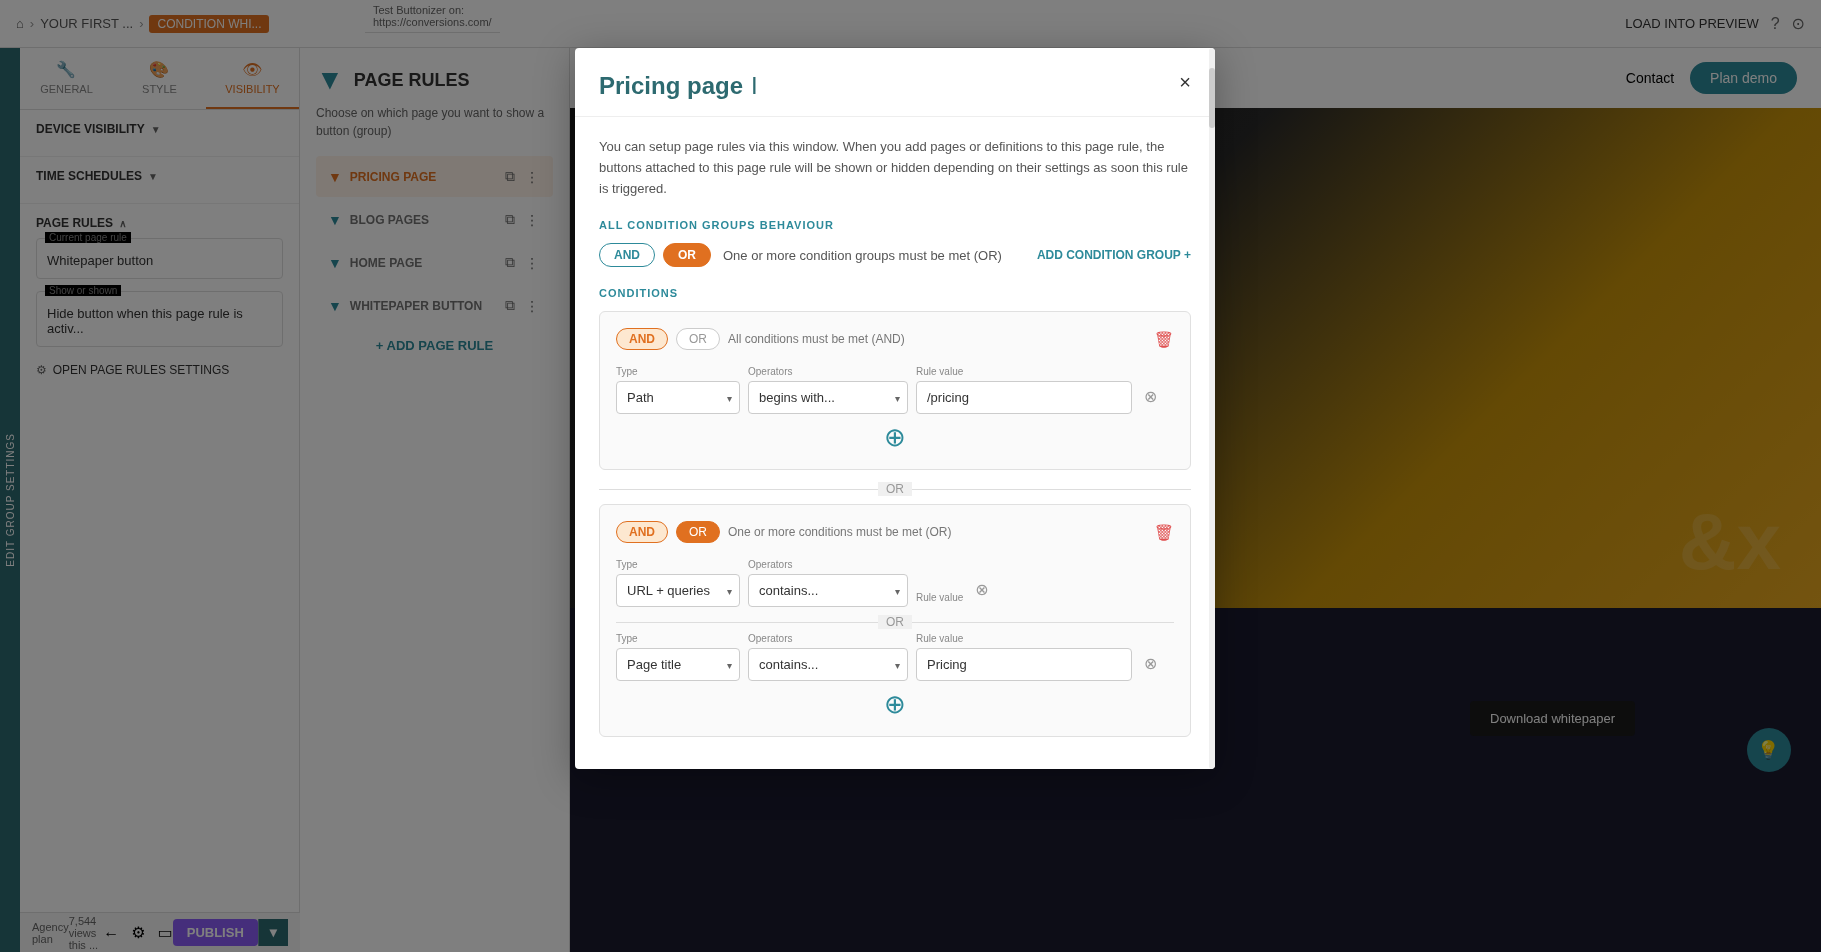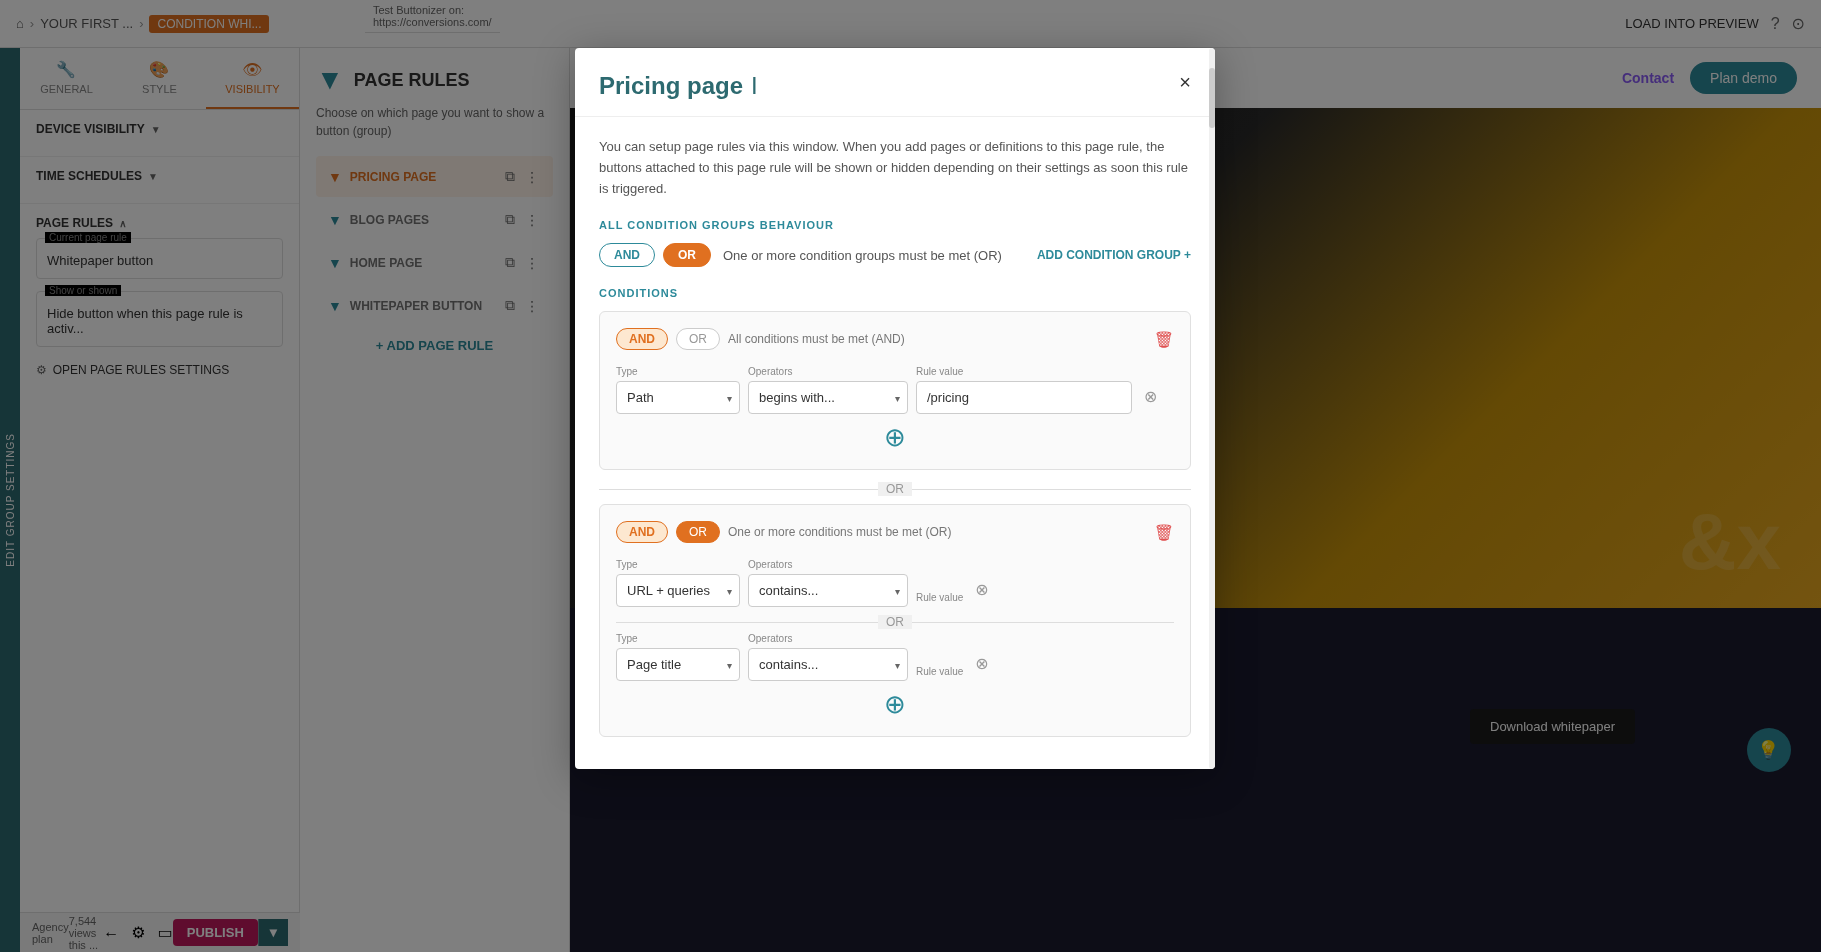--- a/index.html
+++ b/index.html
@@ -35,21 +35,21 @@
     .section-chevron { font-size: 10px; color: #666; }
     .field-group { border: 1px solid #ddd; border-radius: 4px; padding: 10px; margin-bottom: 12px; position: relative; }
     .field-label { font-size: 10px; color: #888; position: absolute; top: -7px; left: 8px; background: #000000; padding: 0 4px; }
     .field-value { font-size: 13px; color: #333; margin-top: 4px; }
     .open-page-rules-btn { display: flex; align-items: center; gap: 6px; font-size: 12px; color: #333; cursor: pointer; padding: 4px 0; }
     .gear-icon-sm { color: #666; font-size: 12px; }
     .bottom-bar { position: absolute; bottom: 0; left: 0; width: 300px; height: 40px; background: #f5f5f5; border-top: 1px solid #ddd; display: flex; align-items: center; padding: 0 12px; justify-content: space-between; }
     .agency-plan { font-size: 11px; color: #666; }
     .views-text { font-size: 11px; color: #666; }
     .bottom-icons { display: flex; gap: 12px; }
-    .publish-btn { background: #be185d; color: #fff; border: none; padding: 6px 14px; border-radius: 4px; font-size: 13px; font-weight: 600; cursor: pointer; }
+    .publish-btn { background: #8b5cf6; color: #fff; border: none; padding: 6px 14px; border-radius: 4px; font-size: 13px; font-weight: 600; cursor: pointer; }
     .publish-dropdown { background: #2d6a70; color: #fff; border: none; border-left: 1px solid rgba(255,255,255,0.3); padding: 6px 8px; cursor: pointer; }
 
     
     .page-rules-panel { position: absolute; top: 48px; left: 300px; width: 270px; height: calc(952px - 48px); background: #fff; border-right: 1px solid #ddd; z-index: 2; padding: 16px; }
     .page-rules-header { display: flex; align-items: center; gap: 10px; margin-bottom: 8px; }
     .filter-icon-lg { color: #2d8a9a; font-size: 28px; }
     .page-rules-title { font-size: 18px; font-weight: 700; color: #333; }
     .page-rules-desc { font-size: 12px; color: #666; margin-bottom: 16px; line-height: 1.5; }
     .rule-item { display: flex; align-items: center; padding: 10px 12px; border-radius: 4px; margin-bottom: 2px; cursor: pointer; }
     .rule-item.active { background: #fef3e8; }
@@ -103,21 +103,21 @@
     .add-circle-btn { background: none; border: none; cursor: pointer; color: #2d8a9a; font-size: 26px; }
     .or-separator { text-align: center; color: #999; font-size: 12px; margin: 8px 0; position: relative; }
     .or-separator::before { content: ''; position: absolute; left: 0; right: 0; top: 50%; height: 1px; background: #ddd; z-index: 0; }
     .or-separator span { background: #f0f0f0; padding: 0 8px; position: relative; z-index: 1; }
     .scrollbar-track { position: absolute; right: 0; top: 0; bottom: 0; width: 6px; background: #f0f0f0; border-radius: 3px; }
     .scrollbar-thumb { position: absolute; right: 0; top: 20px; width: 6px; height: 60px; background: #ccc; border-radius: 3px; }
 
     
     .website-preview { position: absolute; top: 0; left: 0; width: 100%; height: 100%; overflow: hidden; }
     .preview-nav { background: #fff; height: 60px; display: flex; align-items: center; padding: 0 24px; justify-content: flex-end; gap: 16px; }
-    .preview-contact { font-size: 14px; color: #8b5cf6; font-weight: bold; }
+    .preview-contact { font-size: 14px; color: #000000; }
     .preview-plan-btn { background: #2d8a9a; color: #fff; border: none; padding: 8px 20px; border-radius: 24px; font-size: 14px; cursor: pointer; }
     .preview-hero { background: linear-gradient(135deg, #1a1a1a 0%, #2a2a2a 40%, #c8930a 70%, #e8a820 100%); height: 500px; position: relative; overflow: hidden; display: flex; align-items: center; padding: 40px; }
     .hero-text { font-size: 80px; font-weight: 900; color: rgba(255,255,255,0.15); position: absolute; right: 40px; bottom: 20px; }
     .download-btn { position: absolute; bottom: 20px; left: 40%; background: #1a1a1a; color: #fff; border: none; padding: 10px 20px; border-radius: 4px; font-size: 13px; cursor: pointer; }
     .lightbulb-btn { position: absolute; bottom: 16px; right: 16px; width: 44px; height: 44px; border-radius: 50%; background: #2d8a9a; display: flex; align-items: center; justify-content: center; color: #fff; font-size: 18px; cursor: pointer; border: none; }
 
     .device-visibility-section { padding: 12px 16px; border-bottom: 1px solid #eee; }
     .time-schedules-section { padding: 12px 16px; border-bottom: 1px solid #eee; }
     .page-rules-sidebar-section { padding: 12px 16px; }
   </style>
@@ -253,21 +253,21 @@
 
 <div class="main-area">
   <div class="website-preview">
     <div class="preview-nav">
       <span class="preview-contact">Contact</span>
       <button class="preview-plan-btn">Plan demo</button>
     </div>
     <div class="preview-hero">
       <div class="hero-text">&amp;x</div>
     </div>
-    <button class="download-btn" style="position:absolute; bottom:208px; left:900px;">Download whitepaper</button>
+    <button class="download-btn" style="position:absolute; bottom:216px; left:900px;">Download whitepaper</button>
     <button class="lightbulb-btn" style="position:absolute; bottom:180px; right:30px;">💡</button>
   </div>
 </div>
 
 <div class="overlay"></div>
 
 <div class="modal">
   <div class="modal-header">
     <div class="modal-title">
       <span>Pricing page</span>
@@ -395,20 +395,21 @@
               <select class="select-field select-field-wide">
                 <option>contains...</option>
                 <option>begins with...</option>
                 <option>equals</option>
               </select>
               <span class="select-arrow">▾</span>
             </div>
           </div>
           <div class="field-wrap">
             <label>Rule value</label>
+            <input class="rule-value-input" type="text" value="Pricing" style="">
           </div>
           <button class="clear-btn">⊗</button>
         </div>
 
         <div class="add-condition-row">
           <button class="add-circle-btn">⊕</button>
         </div>
       </div>
     </div>
   </div>

